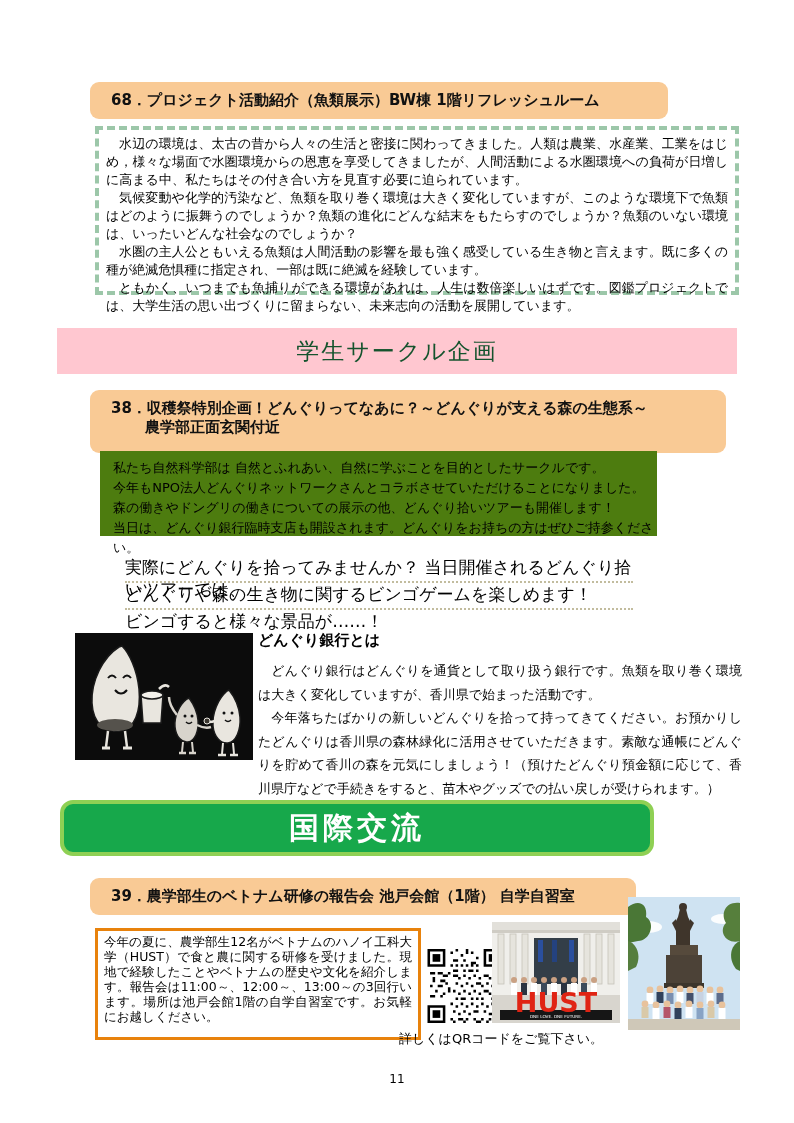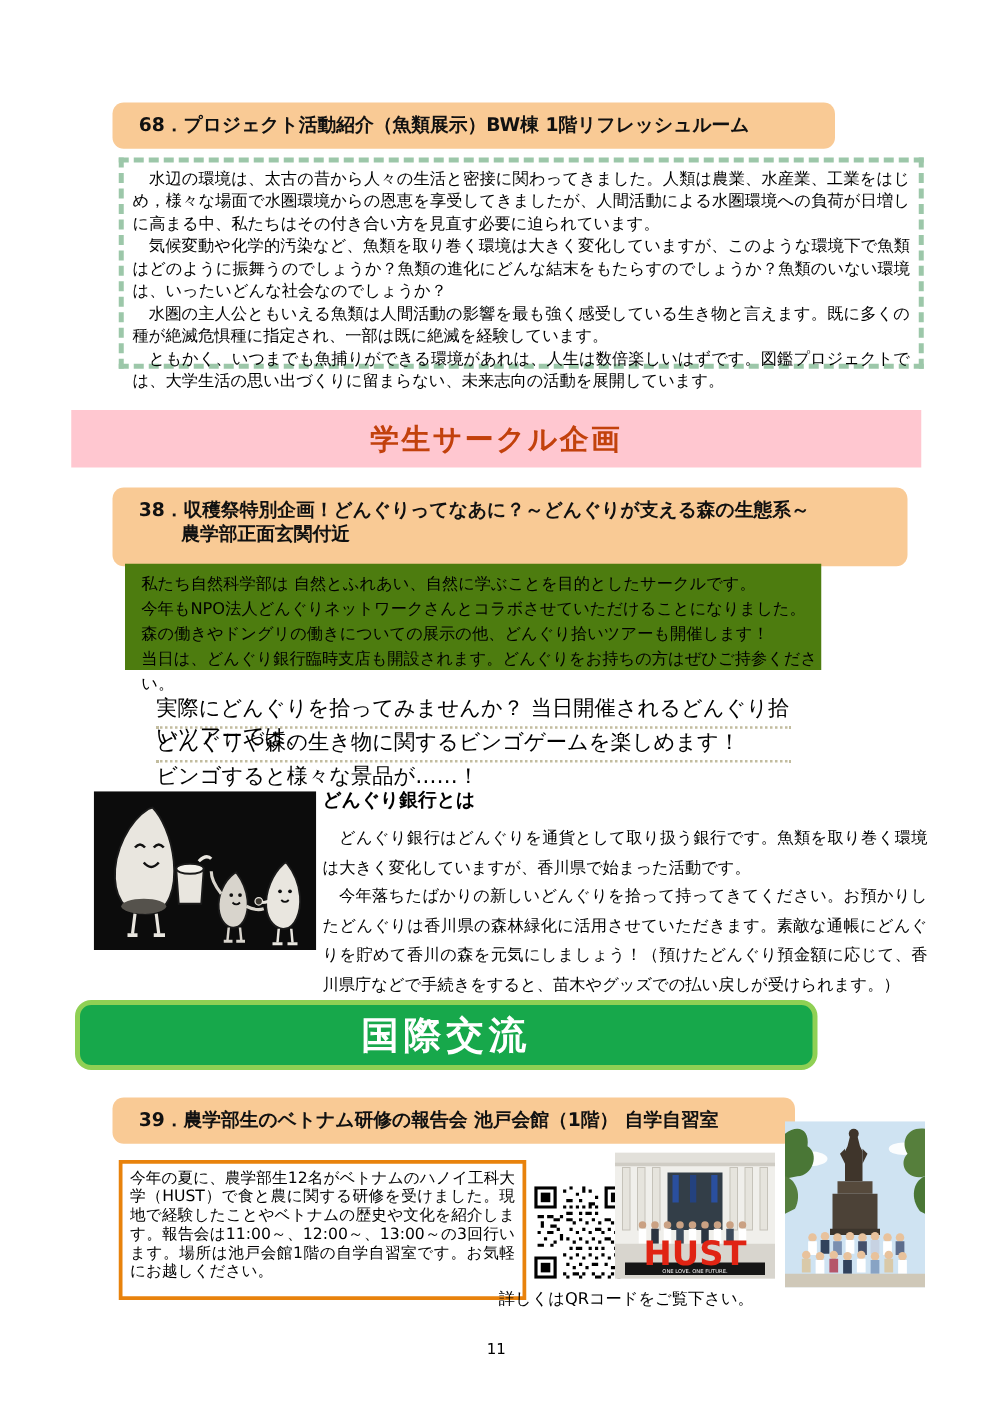--- a/index.html
+++ b/index.html
@@ -18,21 +18,21 @@
   .sec38-header .line2 { padding-left:34px; }
   .sec39-header { left:90px; top:878px; width:546px; height:37px; }
 
   .dashed-box {
     position:absolute; left:95px; top:126px; width:644px; height:169px;
     border:4px dashed #9cc7a9; padding:5px 7px;
     font-size:13px; line-height:18px; text-align:justify;
   }
   .pink-banner {
     position:absolute; left:57px; top:328px; width:680px; height:46px;
-    background:#ffc7d0; color:#c2410c; font-weight:bold; font-size:23px;
+    background:#ffc7d0; color:#14532d; font-weight:normal; font-size:23px;
     display:flex; align-items:center; justify-content:center; letter-spacing:2px;
   }
   .gray-box {
     position:absolute; left:100px; top:451px; width:557px; height:85px;
     background:#4d7c0f; padding:7px 0 0 13px; font-size:13px; line-height:20px;
   }
   .highlight-lines { position:absolute; left:125px; top:556px; width:508px; font-size:17px; }
   .hl-line { height:27px; line-height:22px; }
   .hl-underline { border-bottom:2px dotted #c2bc9e; }
 

